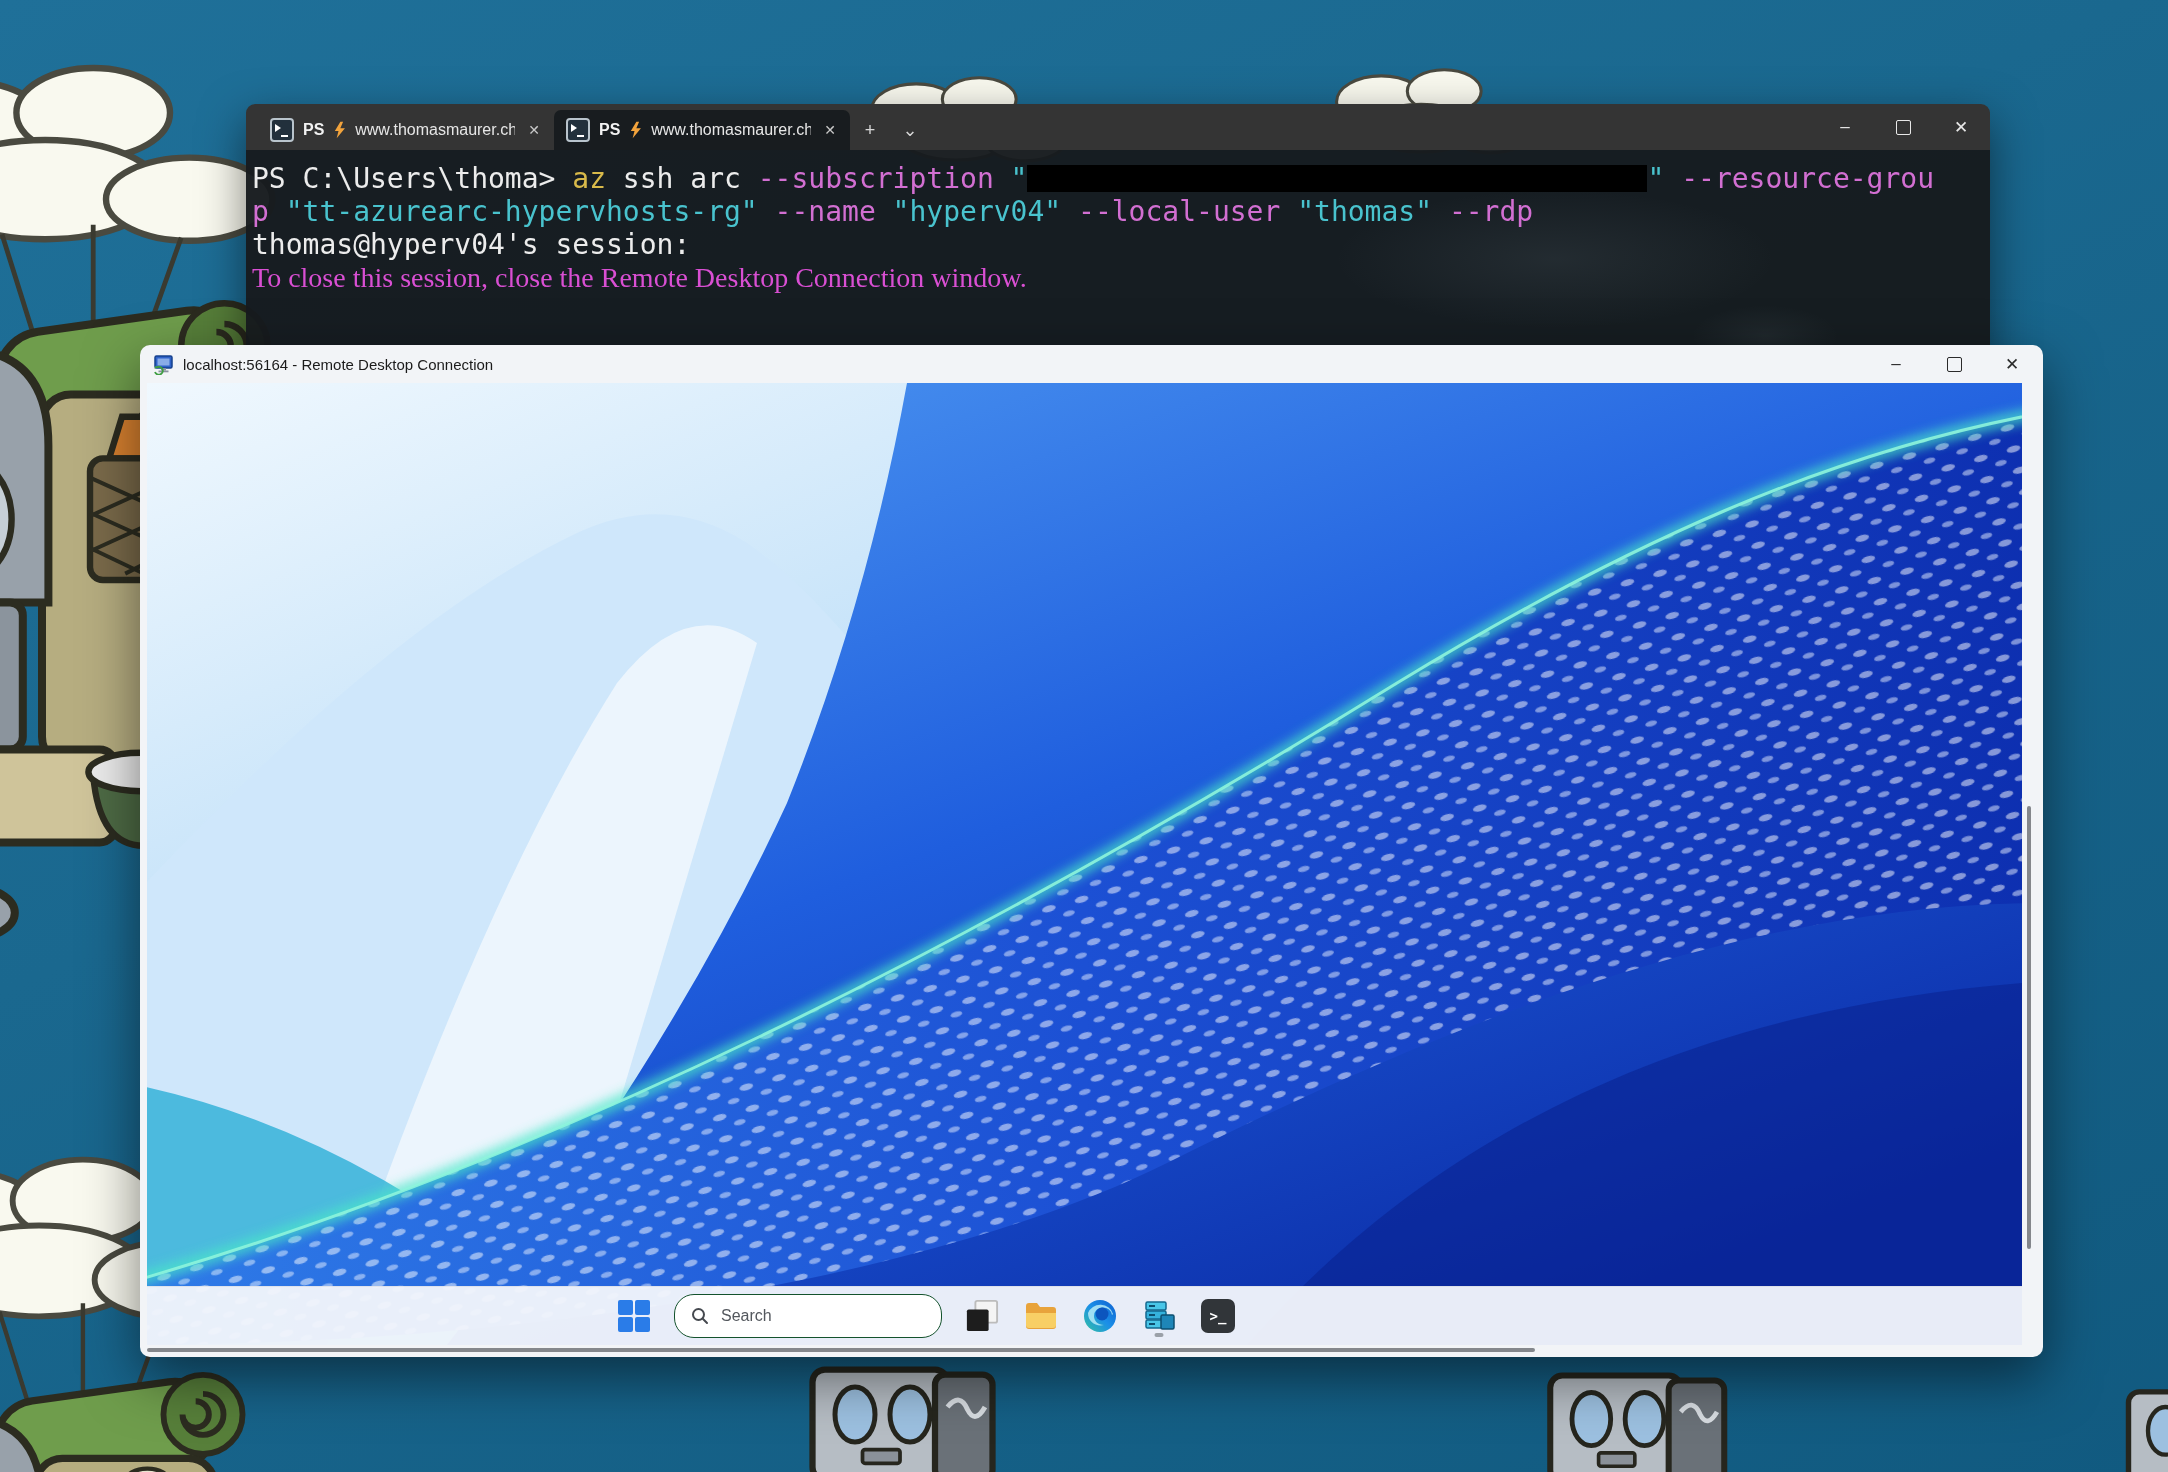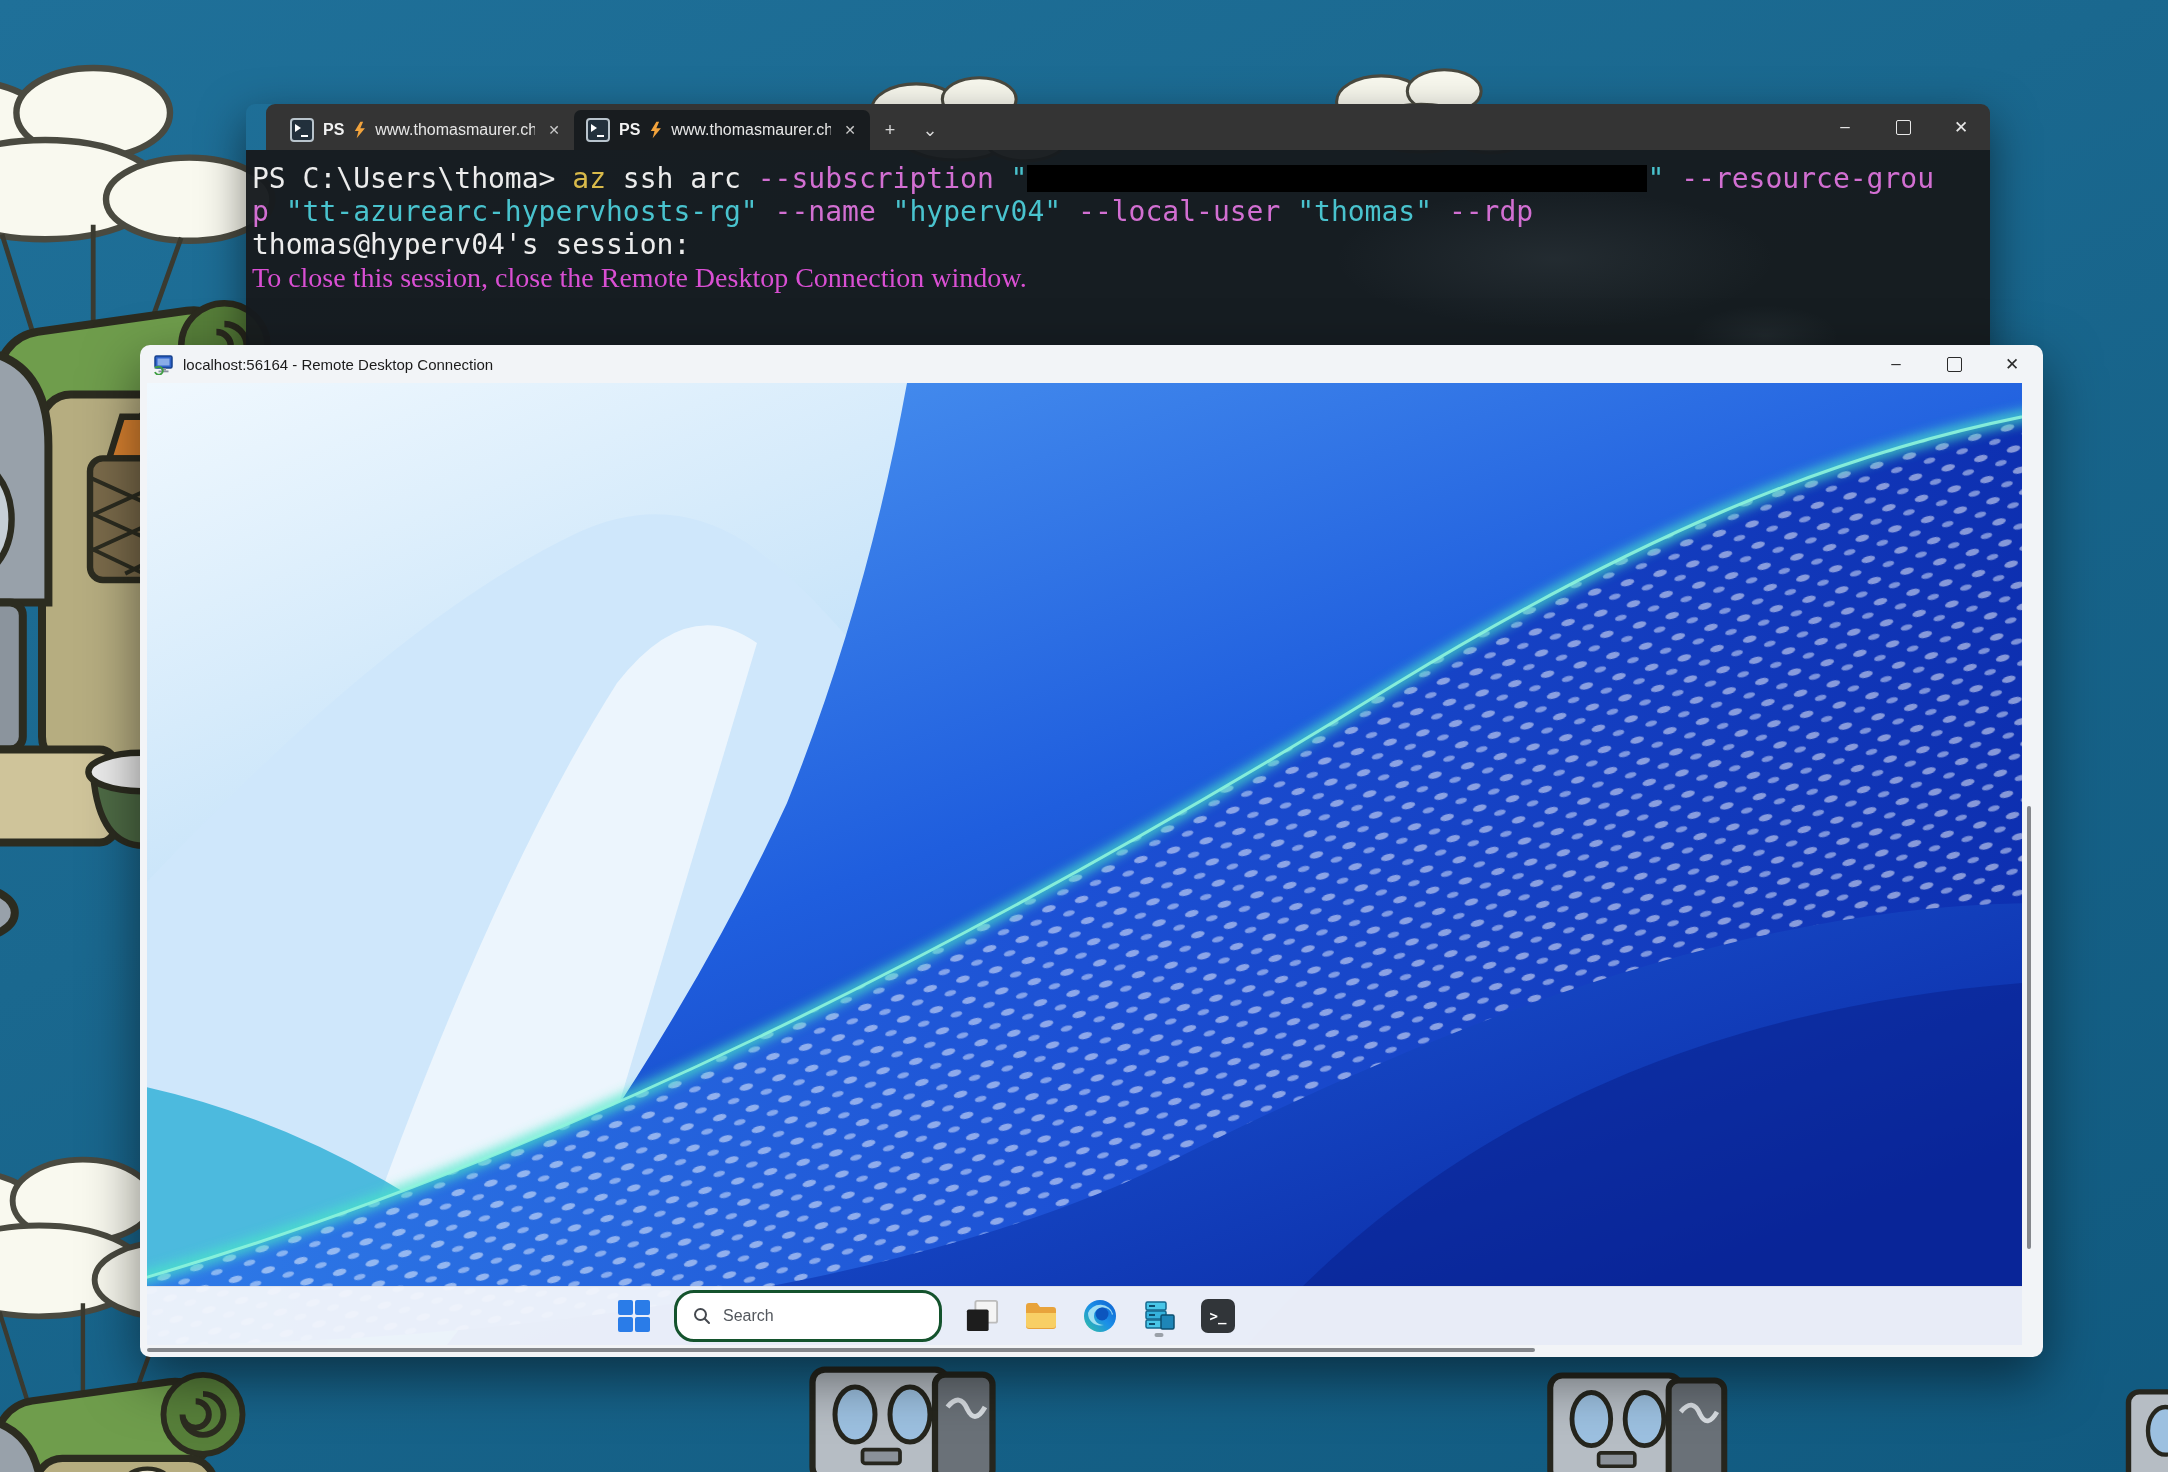--- a/index.html
+++ b/index.html
@@ -5,21 +5,21 @@
   html,body{margin:0;padding:0;}
   #stage{position:relative;width:2168px;height:1472px;overflow:hidden;
          font-family:"Liberation Sans",sans-serif;
          background:linear-gradient(155deg,#1f7099 0%,#1a688f 40%,#115a80 100%);}
   
   .deco{position:absolute;z-index:2;}
   
   #term{position:absolute;left:246px;top:104px;width:1744px;height:262px;z-index:10;
         border-radius:9px 9px 0 0;box-shadow:0 16px 45px rgba(0,0,0,.5);}
   #term .tabbar{position:absolute;left:0;top:0;right:0;height:46px;background:#343434;
-        border-radius:9px 9px 0 0;display:flex;align-items:flex-end;padding-left:12px;box-sizing:border-box;margin-left:20px;}
+        border-radius:9px 9px 0 0;display:flex;align-items:flex-end;padding-left:12px;box-sizing:border-box;}
   .tab{height:40px;width:296px;display:flex;align-items:center;gap:9px;padding:0 10px 0 12px;
        box-sizing:border-box;border-radius:7px 7px 0 0;color:#e6e6e6;font-size:16px;}
   .tab.active{background:#181c1f;}
   .tab .ps{font-weight:bold;color:#f2f2f2;}
   .tab .site{white-space:nowrap;overflow:hidden;}
   .tab .tclose{margin-left:auto;color:#c9c9c9;font-size:14px;padding:2px 4px;border-radius:4px;}
   .psicon{width:24px;height:24px;border-radius:4px;background:#22303c;border:2px solid #b9c4cc;
           box-sizing:border-box;position:relative;flex:0 0 auto;}
   .psicon::before{content:"";position:absolute;left:3px;top:4px;border:4px solid transparent;
           border-left:6px solid #fff;}
@@ -56,21 +56,21 @@
   #hthumb{position:absolute;left:0;top:2px;width:74%;height:4px;background:#84878c;border-radius:2px;}
   #wall{position:absolute;left:0;top:0;width:100%;height:100%;}
   
   #taskbar{position:absolute;left:0;right:0;bottom:0;height:58px;background:rgba(241,245,251,.96);
        border-top:1px solid rgba(0,0,0,.05);}
   #taskitems{position:absolute;left:468px;top:0;height:100%;display:flex;align-items:center;gap:21px;}
   .tbicon{width:38px;height:44px;display:flex;align-items:center;justify-content:center;
        position:relative;border-radius:6px;}
   #startlogo{width:32px;height:32px;display:grid;grid-template-columns:15px 15px;grid-template-rows:15px 15px;gap:2px;}
   #startlogo i{background:#2a7ce8;border-radius:2px;}
-  #searchpill{width:268px;height:52px;background:#fff;border:3px solid #14532d;border-radius:20px;
+  #searchpill{width:268px;height:44px;background:#fff;border:1px solid #14532d;border-radius:20px;
        display:flex;align-items:center;gap:12px;padding-left:16px;box-sizing:border-box;
        color:#53575d;font-size:16px;}
   .rundot{position:absolute;bottom:1px;left:50%;transform:translateX(-50%);
        width:9px;height:4px;border-radius:2px;background:#9aa0a8;}
   .wtermicon{width:34px;height:34px;border-radius:7px;background:#313539;color:#fff;
        font-family:"DejaVu Sans Mono",monospace;font-size:14px;font-weight:bold;
        display:flex;align-items:center;justify-content:center;}
 </style>
 </head>
 <body>

